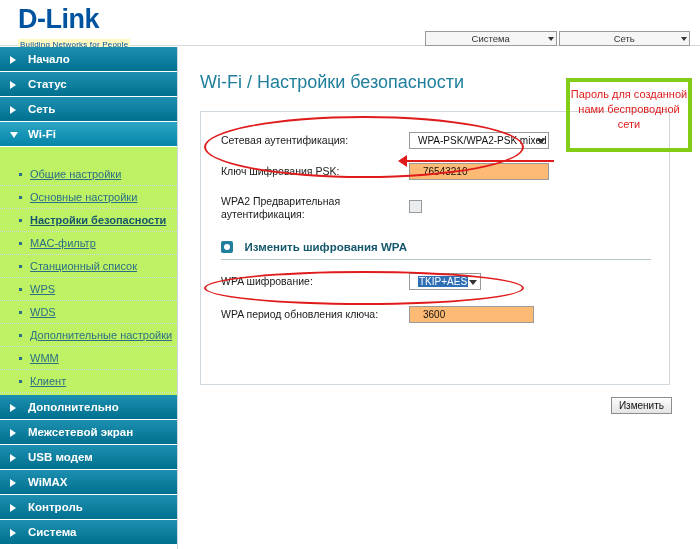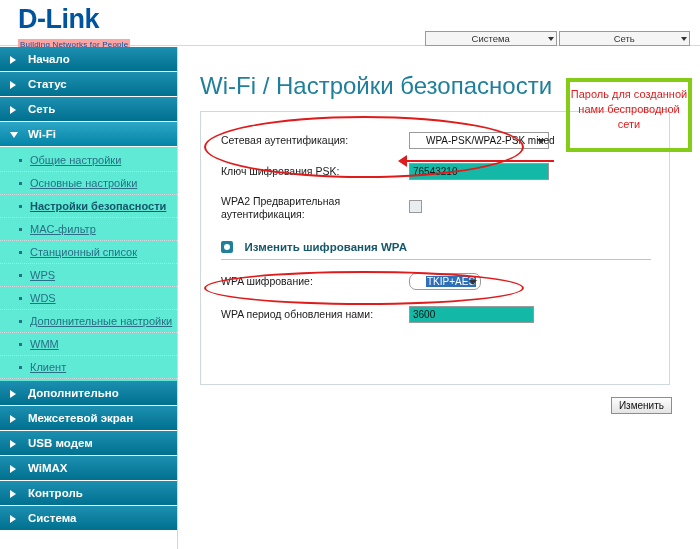--- a/index.html
+++ b/index.html
@@ -33,21 +33,21 @@
     font-family: "Liberation Sans", sans-serif;
     font-size: 27px;
     font-weight: bold;
     color: #00539f;
     letter-spacing: -0.5px;
     line-height: 28px;
   }
   .logo-sub {
     font-size: 8px;
     color: #00539f;
-    background: #fca5a5;
+    background: #fef9c3;
     display: inline-block;
     padding: 1px 2px 1px 2px;
     margin-top: 1px;
     letter-spacing: 0.2px;
   }
   .topbar {
     position: absolute;
     left: 425px; top: 31px;
     width: 265px; height: 15px;
     display: flex;
@@ -108,22 +108,22 @@
     border-left: 6px solid #ffffff;
   }
   .nav-top .bullet.down {
     border: none;
     border-left: 4px solid transparent;
     border-right: 4px solid transparent;
     border-top: 6px solid #ffffff;
     top: 10px;
   }
   .subnav {
-    background: #5eead4;
-    padding: 2px 0 2px 0;
+    background: #bef264;
+    padding: 16px 0 2px 0;
   }
   .subnav-item {
     position: relative;
     height: 23px;
     line-height: 23px;
     padding-left: 30px;
     font-size: 11px;
     color: #2b6f86;
     border-bottom: 1px dotted #cfd8dd;
     cursor: pointer;
@@ -143,21 +143,21 @@
   
   .content {
     position: absolute;
     left: 179px; top: 47px;
     width: 521px; height: 502px;
     background: #ffffff;
   }
   .page-title {
     position: absolute;
     left: 21px; top: 25px;
-    font-size: 24px;
+    font-size: 18px;
     color: #1f7f9c;
     font-weight: normal;
   }
   .panel {
     position: absolute;
     left: 21px; top: 64px;
     width: 470px; height: 274px;
     border: 1px solid #cfd8dd;
     background: #ffffff;
   }
@@ -181,48 +181,47 @@
     left: 208px; top: -2px;
   }
   .fakeselect {
     position: relative;
     height: 17px;
     border: 1px solid #9a9a9a;
     background: #ffffff;
     font-size: 10px;
     line-height: 15px;
     color: #111;
-    padding: 0 16px 0 16px;
+    padding: 0 16px 0 8px;
     white-space: nowrap;
   }
   .fakeselect .arrow {
     position: absolute;
     right: 3px; top: 6px;
     width: 0; height: 0;
     border-left: 4px solid transparent;
     border-right: 4px solid transparent;
     border-top: 5px solid #333;
   }
   .fakeselect.sel-highlight {
     color: #ffffff;
-    border-radius: 7px;
   }
   .fakeselect.sel-highlight .inner {
     background: #2f6fb5;
     color: #ffffff;
     padding: 0 1px;
   }
   .textinput {
     height: 17px;
     border: 1px solid #9a9a9a;
-    background: #14b8a6;
+    background: #fdba74;
     font-size: 10px;
     line-height: 15px;
     color: #111;
-    padding: 0 3px;
+    padding: 0 13px;
   }
   .checkbox {
     width: 13px; height: 13px;
     border: 1px solid #9a9a9a;
     background: #e9edf0;
   }
 
   .section-head {
     position: absolute;
     left: 20px;
@@ -452,21 +451,21 @@
         <div class="lbl">WPA шифрование:</div>
         <div class="ctrl">
           <div class="fakeselect sel-highlight" style="width:72px;">
             <span class="inner">TKIP+AES</span>
             <span class="arrow"></span>
           </div>
         </div>
       </div>
 
       <div class="row" style="top:196px;">
-        <div class="lbl" style="width:190px;">WPA период обновления нами:</div>
+        <div class="lbl" style="width:190px;">WPA период обновления ключа:</div>
         <div class="ctrl">
           <div class="textinput" style="width:125px;">
             <span>3600</span>
           </div>
         </div>
       </div>
 
     </div>
 
     <div class="apply-btn">Изменить</div>

